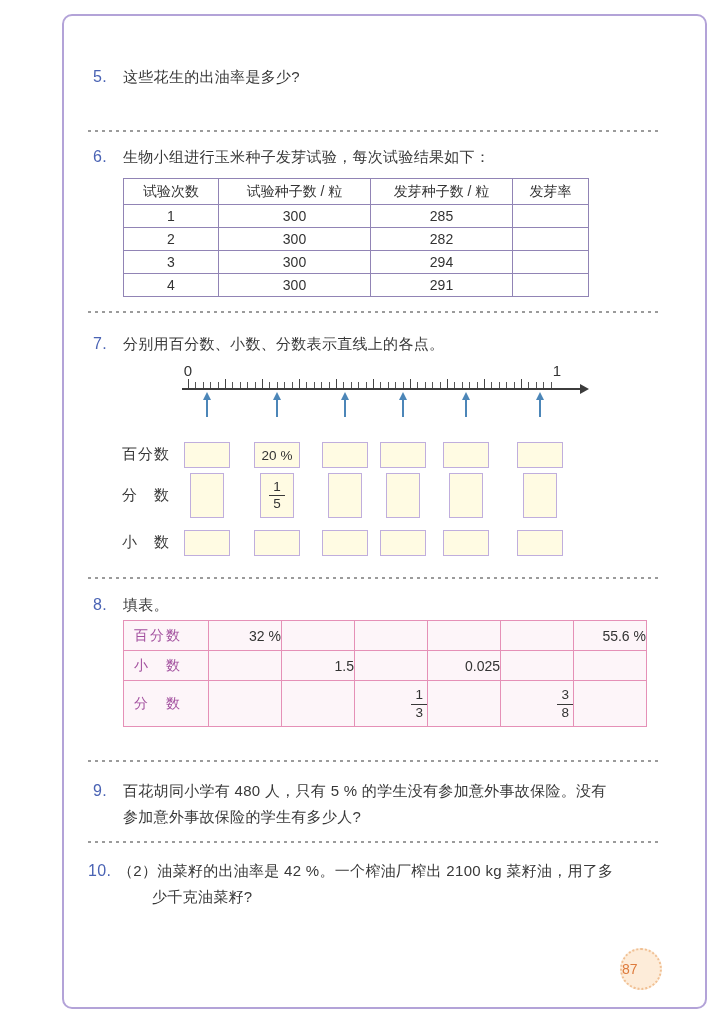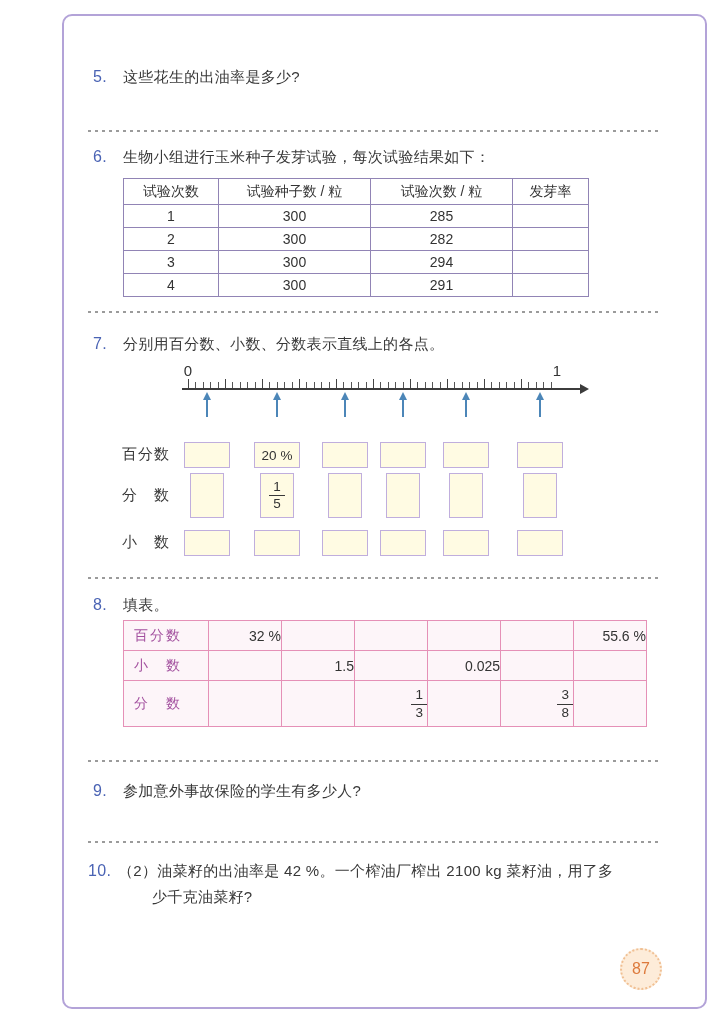--- a/index.html
+++ b/index.html
@@ -61,22 +61,22 @@
   .frac .fden { padding:0 4px; }
   
   .t8 { position:absolute; left:123px; top:620px; border-collapse:collapse; font-size:14px; background:#fdf5f9; color:#333; }
   .t8 td { border:1px solid #e590b7; text-align:right; height:30px; }
   .t8 .lbl { color:#a3519f; text-align:left; padding-left:10px; letter-spacing:2px; }
   .t8 tr.frow td { height:46px; }
   
   .badge {
     position:absolute; left:620px; top:948px; width:42px; height:42px; border-radius:50%;
     background:#fdecd9; border:2px dotted #f0bf92;
-    display:flex; align-items:center; justify-content:center;
-    color:#dd7a3c; font-size:16px;
+    display:flex; align-items:center; justify-content:flex-start;
+    color:#dd7a3c; font-size:14px;
   }
 </style>
 </head>
 <body>
 
 <div class="page">
   <div class="frame"></div>
 
   <div class="problem" style="top:64px; left:93px;">
     <span class="pnum">5.</span>
@@ -98,21 +98,21 @@
     <colgroup>
         <col style="width:95px">
         <col style="width:152px">
         <col style="width:142px">
         <col style="width:76px">
       </colgroup>
     <tbody>
         <tr>
       <th>试验次数</th>
       <th>试验种子数 / 粒</th>
-      <th>试验次数 / 粒</th>
+      <th>发芽种子数 / 粒</th>
       <th>发芽率</th>
     </tr>
     <tr>
       <td>1</td>
       <td>300</td>
       <td>285</td>
       <td></td>
     </tr>
     <tr>
       <td>2</td>
@@ -245,20 +245,21 @@
       <td></td>
     </tr>
   </tbody>
     </table>
 
   <div class="dashed" style="top:760px;"></div>
 
   <div class="problem" style="top:778px; left:93px;">
     <span class="pnum">9.</span>
     <div class="ptext">
+      <div>百花胡同小学有 480 人，只有 5 % 的学生没有参加意外事故保险。没有</div>
       <div>参加意外事故保险的学生有多少人?</div>
     </div>
   </div>
 
   <div class="dashed" style="top:841px;"></div>
 
   <div class="problem" style="top:858px; left:88px;">
     <span class="pnum">10.</span>
     <div class="ptext">
       <div>（2）油菜籽的出油率是 42 %。一个榨油厂榨出 2100 kg 菜籽油，用了多</div>

